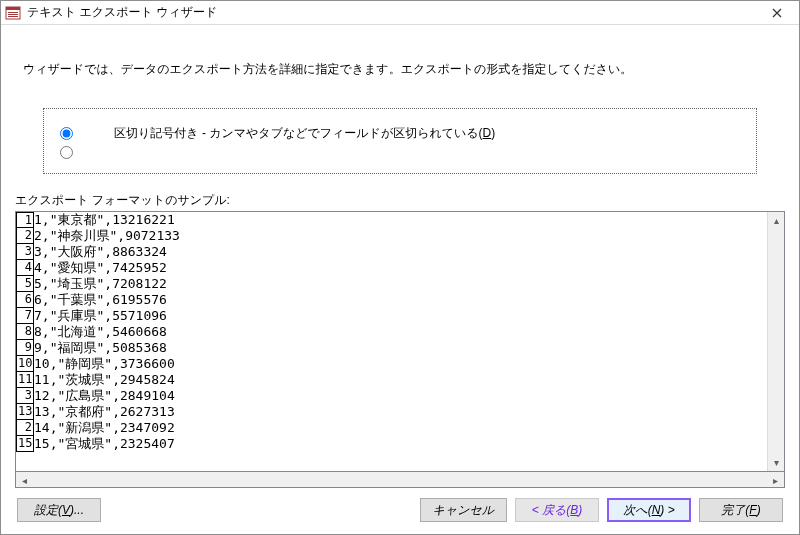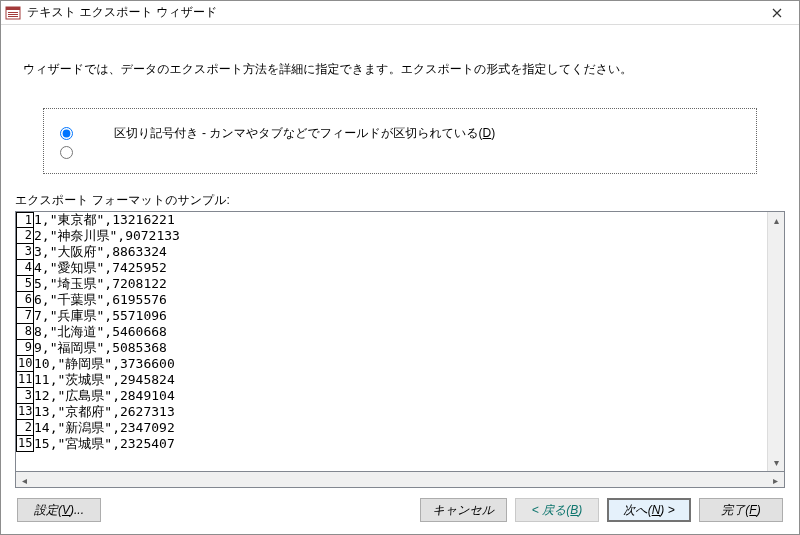--- a/index.html
+++ b/index.html
@@ -139,25 +139,25 @@
   button.winbtn {
     min-width:84px;
     height:24px;
     background:#e1e1e1;
     border:1px solid #adadad;
     font-family:inherit; font-size:12px;
     padding:0 12px;
     font-style:italic;
   }
   button.winbtn.default {
-    border:2px solid #737373;
+    border:2px solid #8b5cf6;
     background:#e5f1fb;
   }
   button.winbtn:disabled {
-    color:#0f766e;
+    color:#6d28d9;
     background:#e6e6e6;
     border:1px solid #c9c9c9;
   }
   .underline { text-decoration:underline; }
 </style>
 </head>
 <body>
 
 <div class="window">
   <div class="titlebar">

